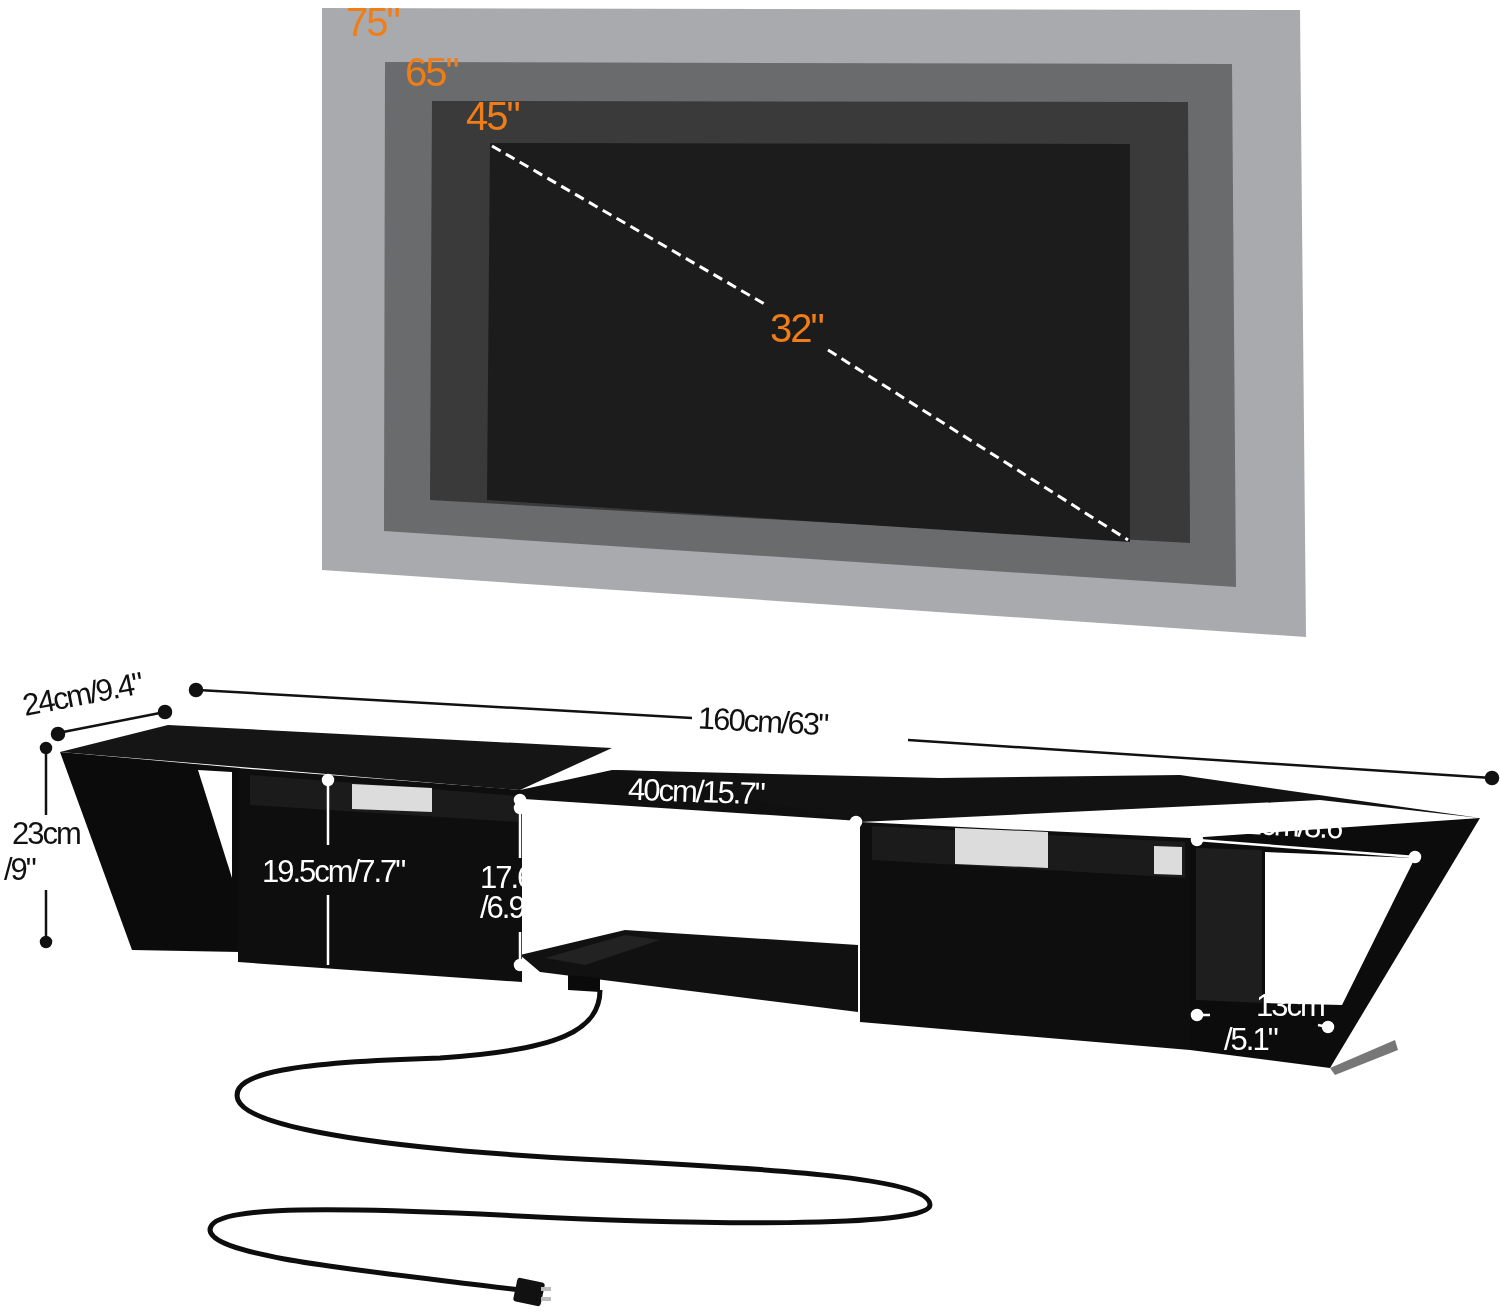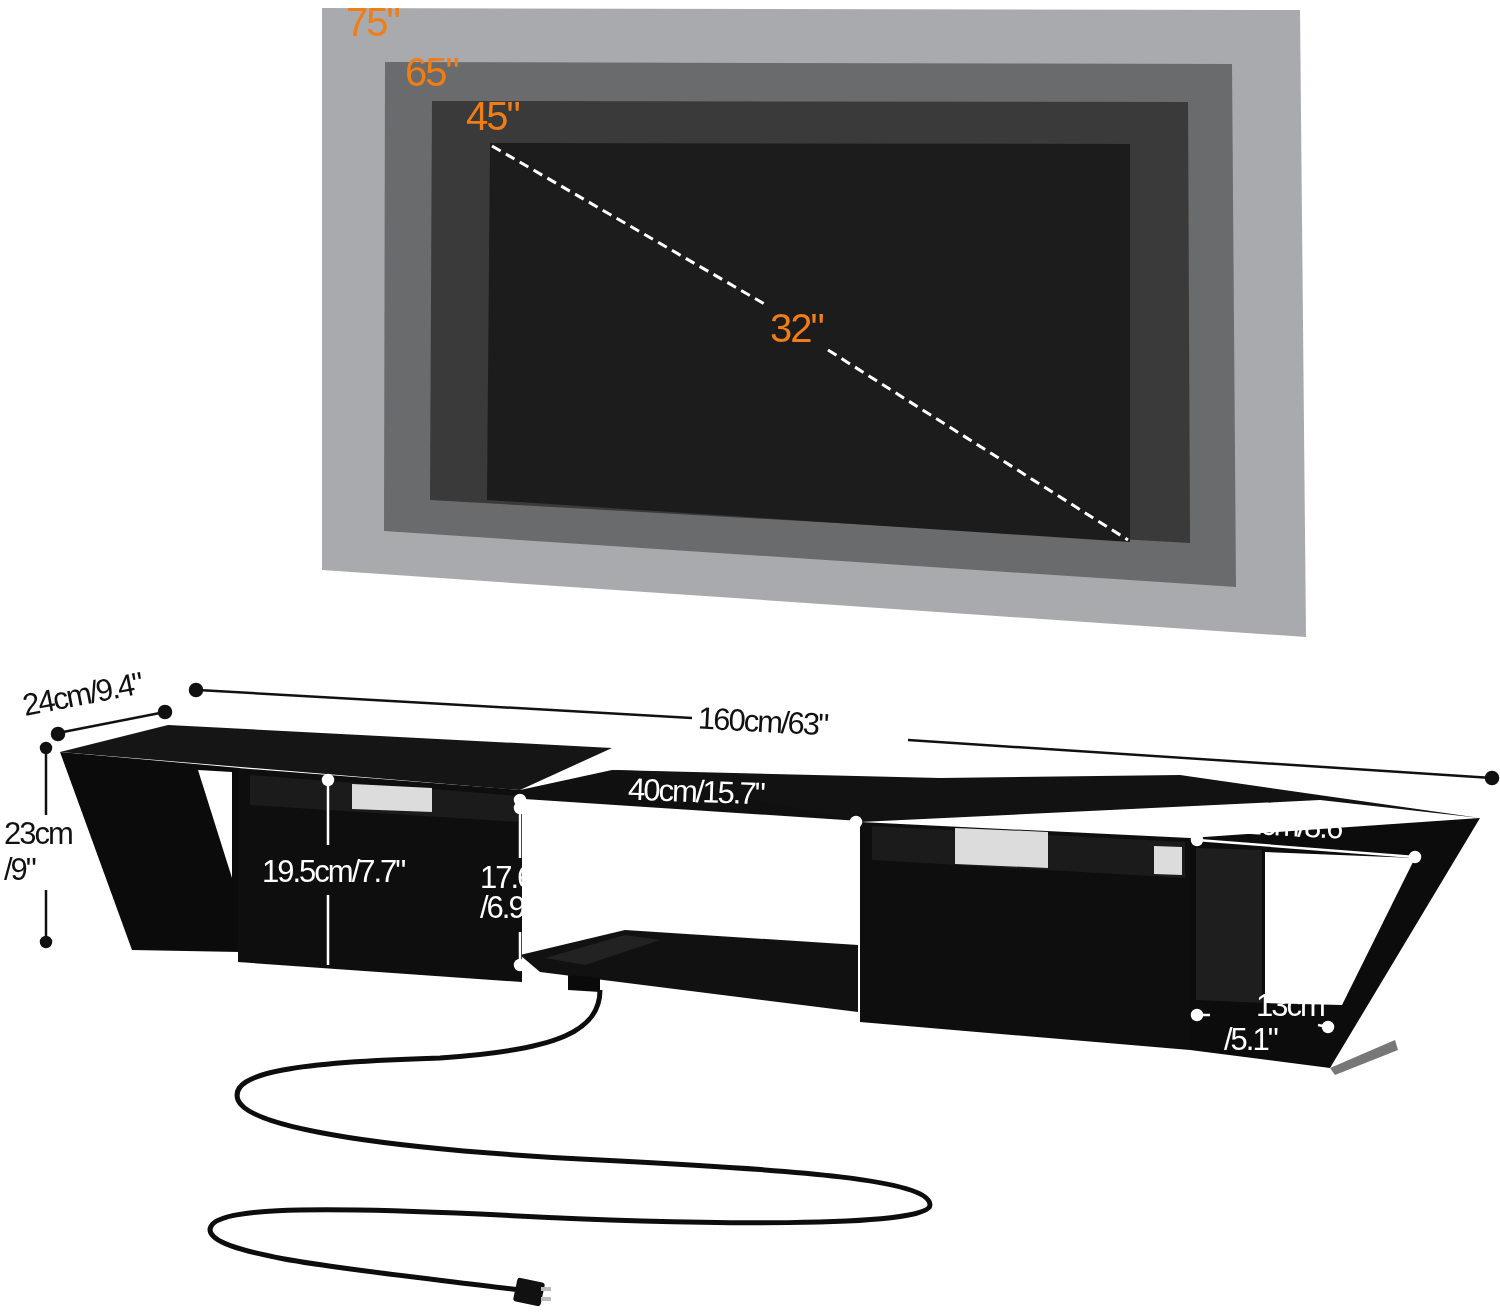--- a/index.html
+++ b/index.html
@@ -97,21 +97,21 @@
   </g>
 </svg>
 
 <div class="lbl orange" style="left:346px;top:2px;">75"</div>
 <div class="lbl orange" style="left:405px;top:52px;">65"</div>
 <div class="lbl orange" style="left:466px;top:96px;">45"</div>
 <div class="lbl orange" style="left:770px;top:308px;">32"</div>
 
 <div class="lbl dark" style="left:26px;top:690px;transform:rotate(-11deg);transform-origin:left bottom;">24cm/9.4"</div>
 <div class="lbl dark" style="left:698px;top:706px;transform:rotate(3deg);">160cm/63"</div>
-<div class="lbl dark" style="left:4px;top:818px;">23cm</div>
+<div class="lbl dark" style="left:12px;top:818px;">23cm</div>
 <div class="lbl dark" style="left:4px;top:854px;">/9"</div>
 
 <div class="lbl light" style="left:262px;top:856px;">19.5cm/7.7"</div>
 <div class="lbl light" style="left:480px;top:862px;">17.6cm</div>
 <div class="lbl light" style="left:480px;top:892px;">/6.9"</div>
 <div class="lbl light" style="left:628px;top:776px;transform:rotate(2deg);">40cm/15.7"</div>
 <div class="lbl light" style="left:1230px;top:810px;transform:rotate(3deg);">22cm/8.6"</div>
 <div class="lbl light" style="left:1256px;top:990px;">13cm</div>
 <div class="lbl light" style="left:1224px;top:1024px;">/5.1"</div>
 

